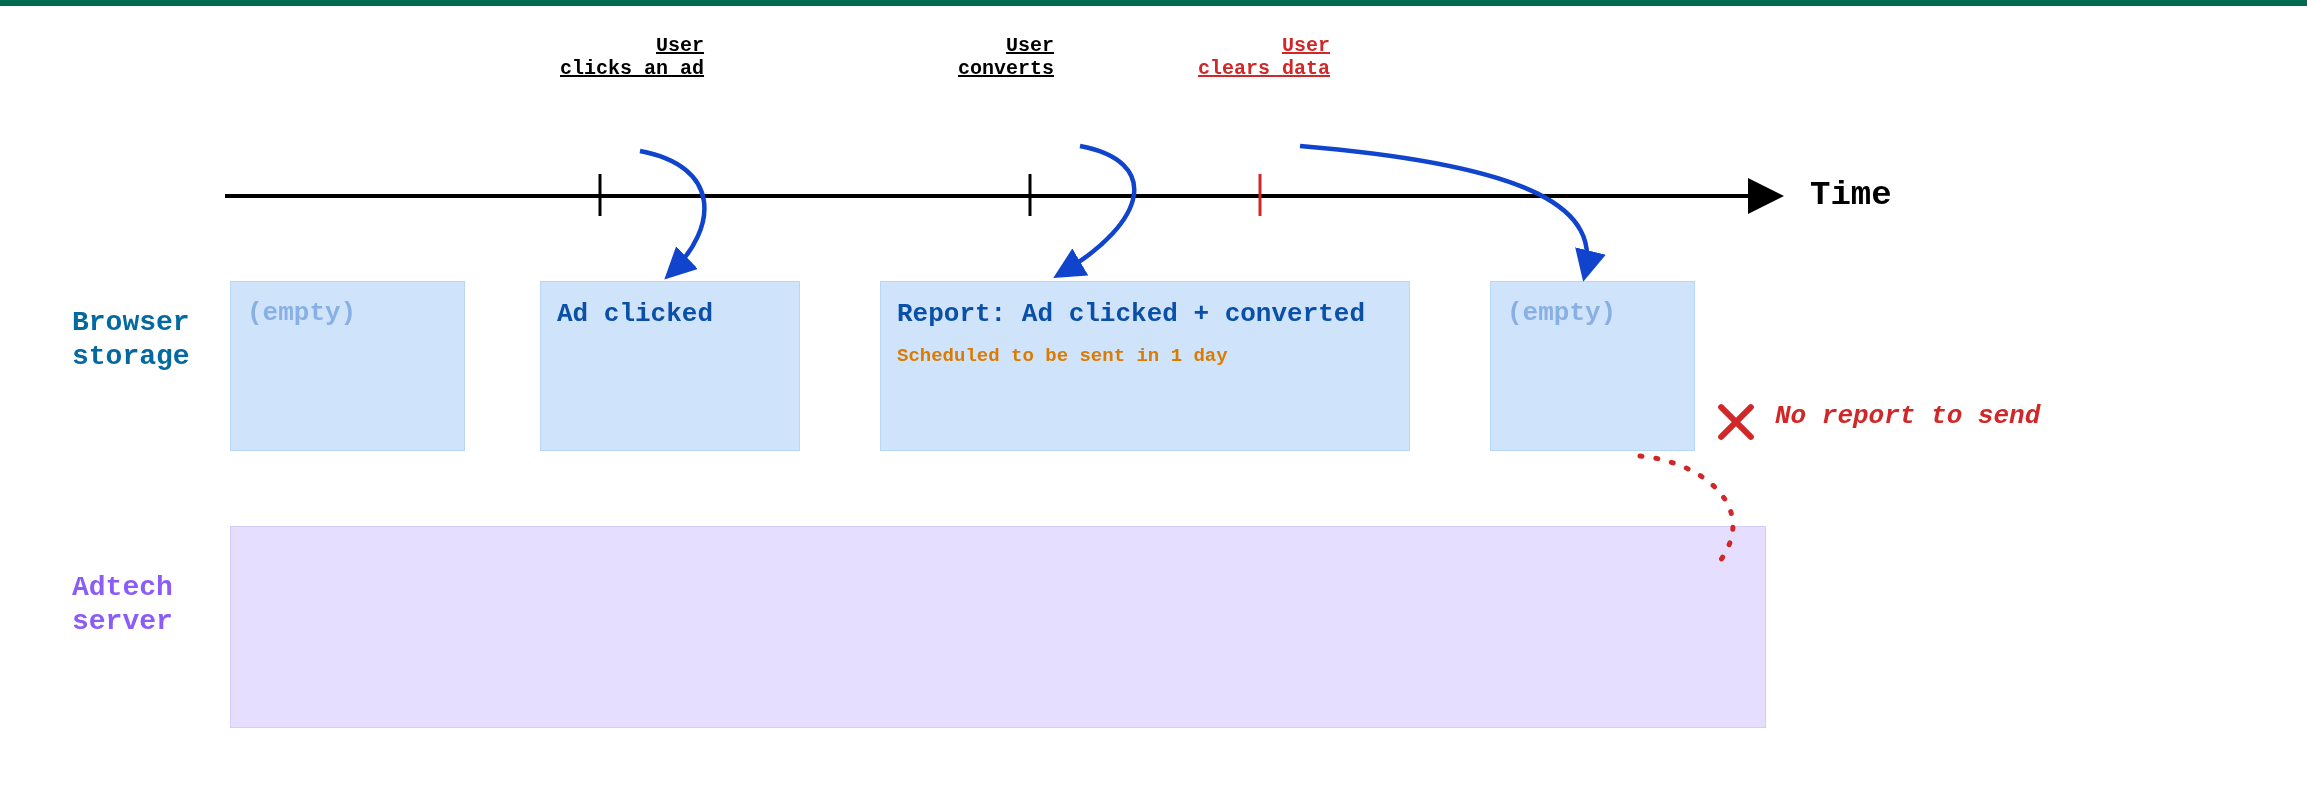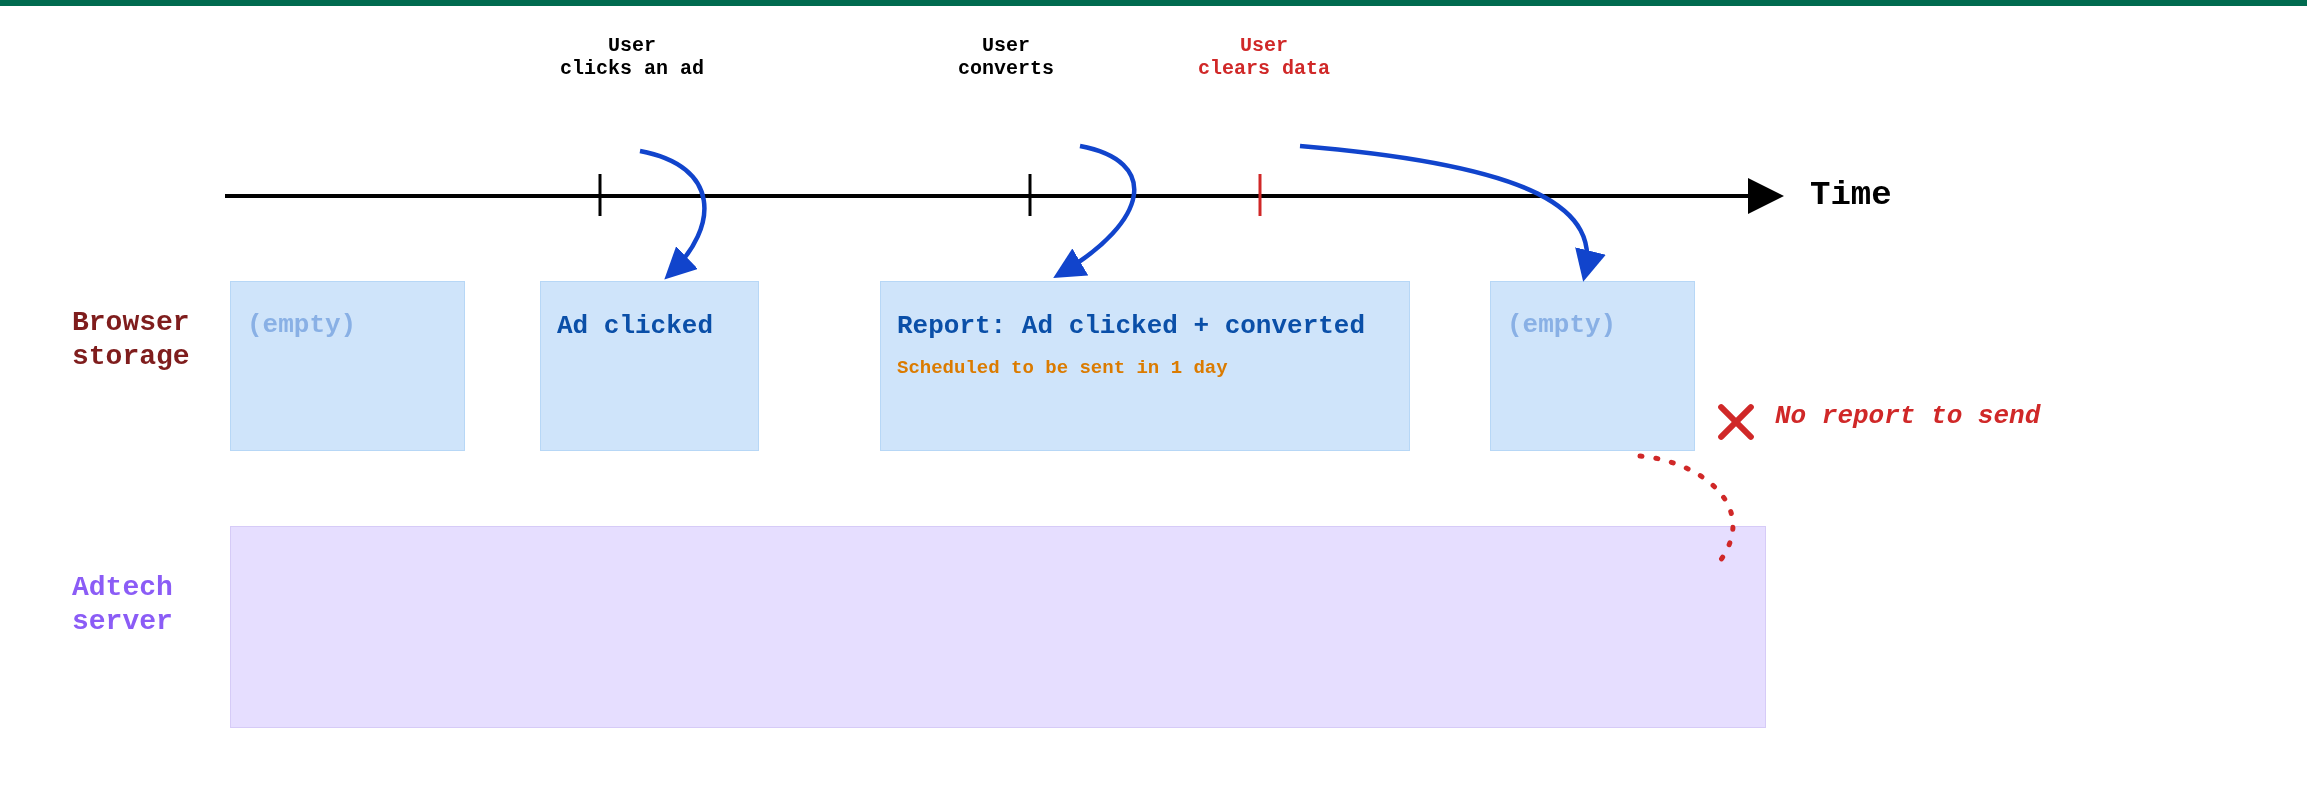--- a/index.html
+++ b/index.html
@@ -16,36 +16,37 @@
   }
   .stage {
     position: relative;
     width: 2307px;
     height: 801px;
   }
 
   
   .evt {
     position: absolute;
-    text-align: center;
+    text-align: right;
     font-weight: 600;
     line-height: 1.15;
     white-space: pre;
+    text-decoration: underline;
   }
   .evt.red { color: #d02828; }
 
   
   .box {
     position: absolute;
     background: #cfe4fa;
     border: 1px solid #b7d7f6;
     top: 275px;
     height: 170px;
     box-sizing: border-box;
-    padding: 28px 16px;
+    padding: 16px 16px;
   }
   .box.empty-text {
     color: #89b0e5;
     font-weight: 600;
     font-size: 26px;
   }
   .box .title {
     color: #0a4fa8;
     font-weight: 700;
     font-size: 26px;
@@ -60,21 +61,21 @@
 
   
   .left-label {
     position: absolute;
     left: 72px;
     font-weight: 700;
     font-size: 28px;
     line-height: 1.2;
     white-space: pre;
   }
-  .left-label.blue { color: #7f1d1d; }
+  .left-label.blue { color: #0369a1; }
   .left-label.purple { color: #8b5cf6; }
 
   
   .server-band {
     position: absolute;
     left: 230px;
     top: 520px;
     width: 1534px;
     height: 200px;
     background: #e6deff;
@@ -148,21 +149,21 @@
   <div class="time-label"><span>Time</span></div>
 
   <div class="left-label blue" style="top:300px;"><span>Browser
 storage</span></div>
 
   <div class="left-label purple" style="top:565px;"><span>Adtech
 server</span></div>
 
   <div class="box empty-text" style="left:230px; width:235px;"><span>(empty)</span></div>
 
-  <div class="box" style="left:540px; width:219px;">
+  <div class="box" style="left:540px; width:260px;">
     <div class="title">Ad clicked</div>
   </div>
 
   <div class="box" style="left:880px; width:530px;">
     <div class="title">Report:
 Ad clicked + converted</div>
     <div class="sched">Scheduled to be sent in 1 day</div>
   </div>
 
   <div class="box empty-text" style="left:1490px; width:205px;"><span>(empty)</span></div>

